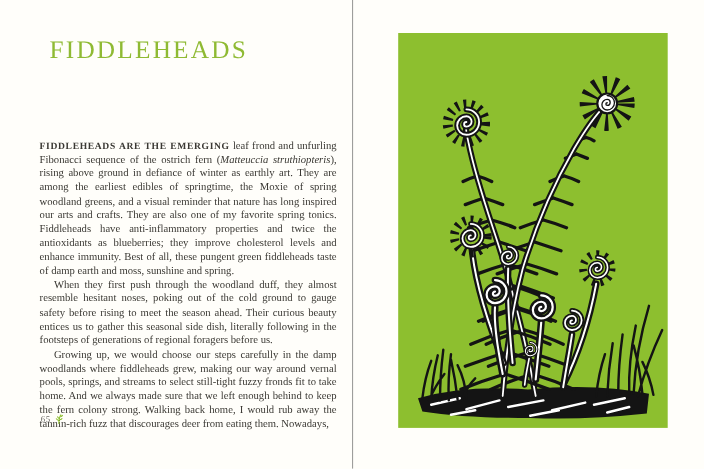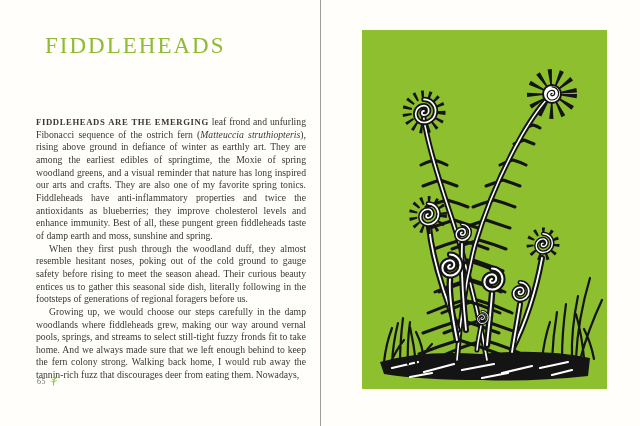--- a/index.html
+++ b/index.html
@@ -11,21 +11,21 @@
   .spread{position:absolute;inset:0;}
   .gutter-line{position:absolute;left:320px;top:0;width:1px;height:426px;background:#9e9e9c;}
   
   .left-page{position:absolute;left:0;top:0;width:320px;height:426px;}
   .chapter-title{
     position:absolute;left:45px;top:33px;margin:0;
     font-size:23px;font-weight:400;letter-spacing:2px;
     color:#8fba33;white-space:nowrap;
   }
   .body-text{
-    position:absolute;left:36px;top:116px;width:270px;
+    position:absolute;left:36px;top:126px;width:270px;
     font-size:9.7px;line-height:12.65px;color:#3a3833;
     text-align:justify;
   }
   .body-text p{margin:0;}
   .body-text p.indented{text-indent:13px;}
   .lead-in{
     font-weight:700;font-size:8.7px;letter-spacing:0.6px;
     text-transform:uppercase;
   }
   .species{font-style:italic;}

